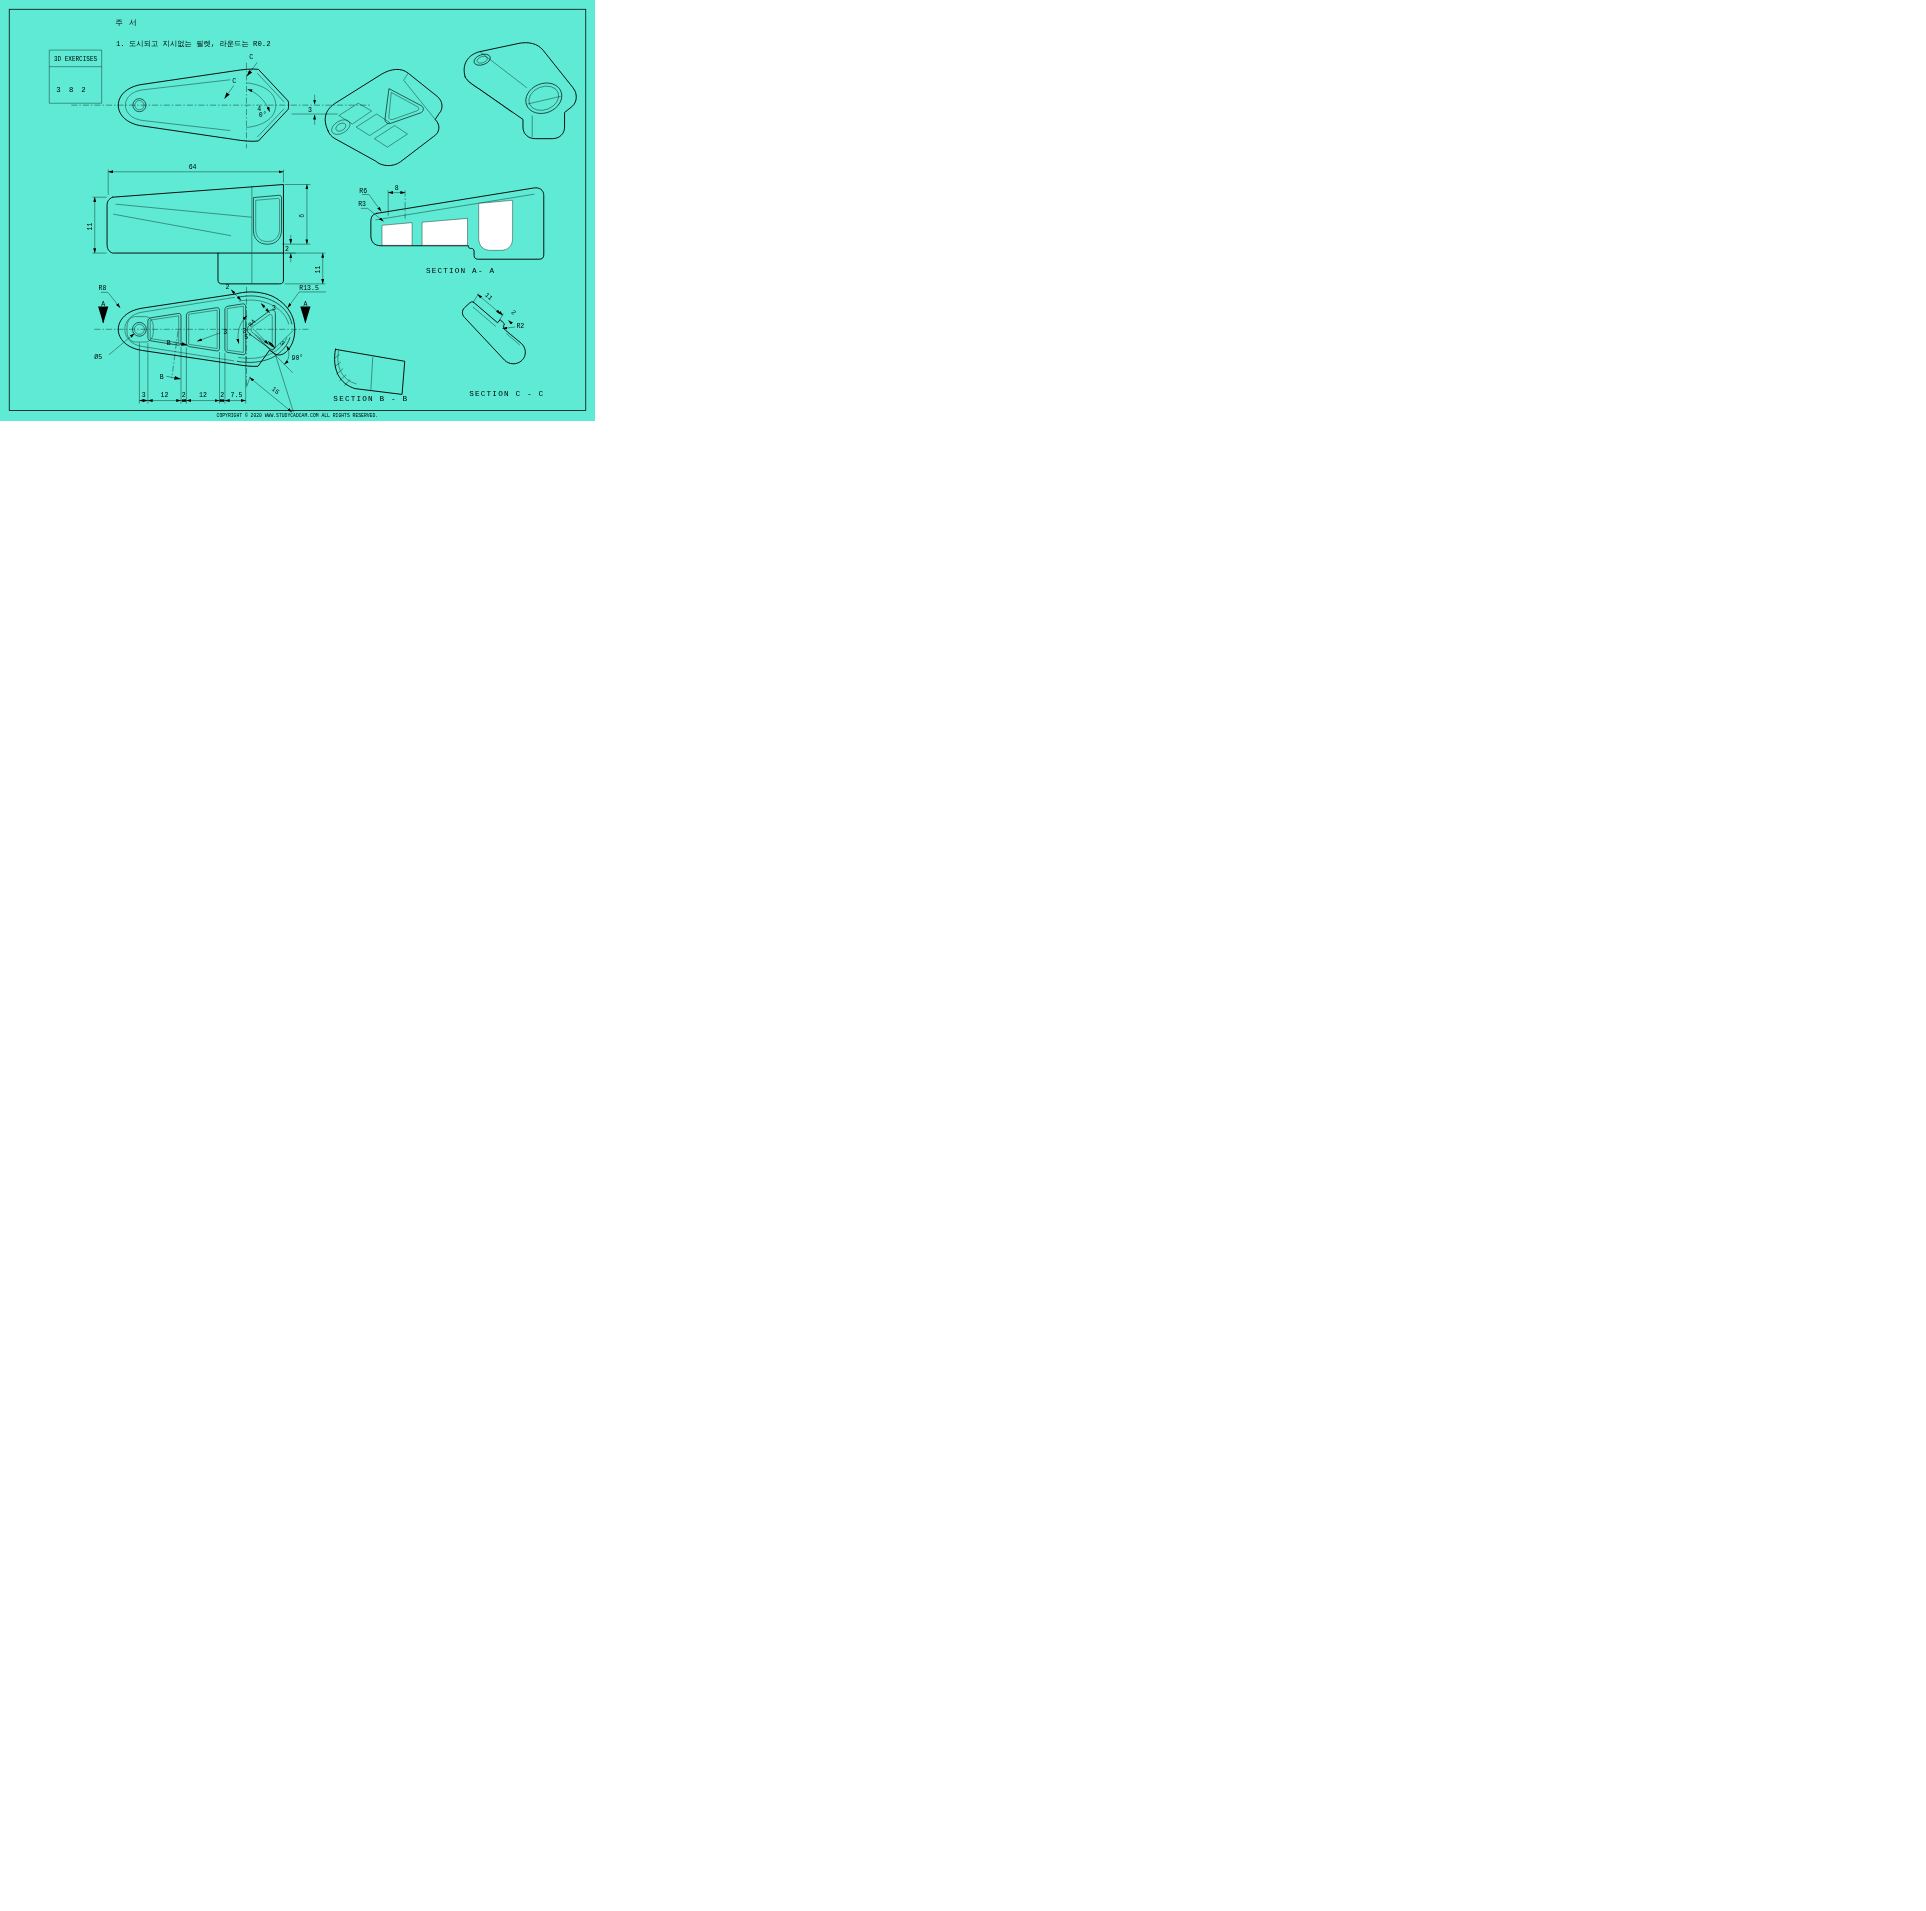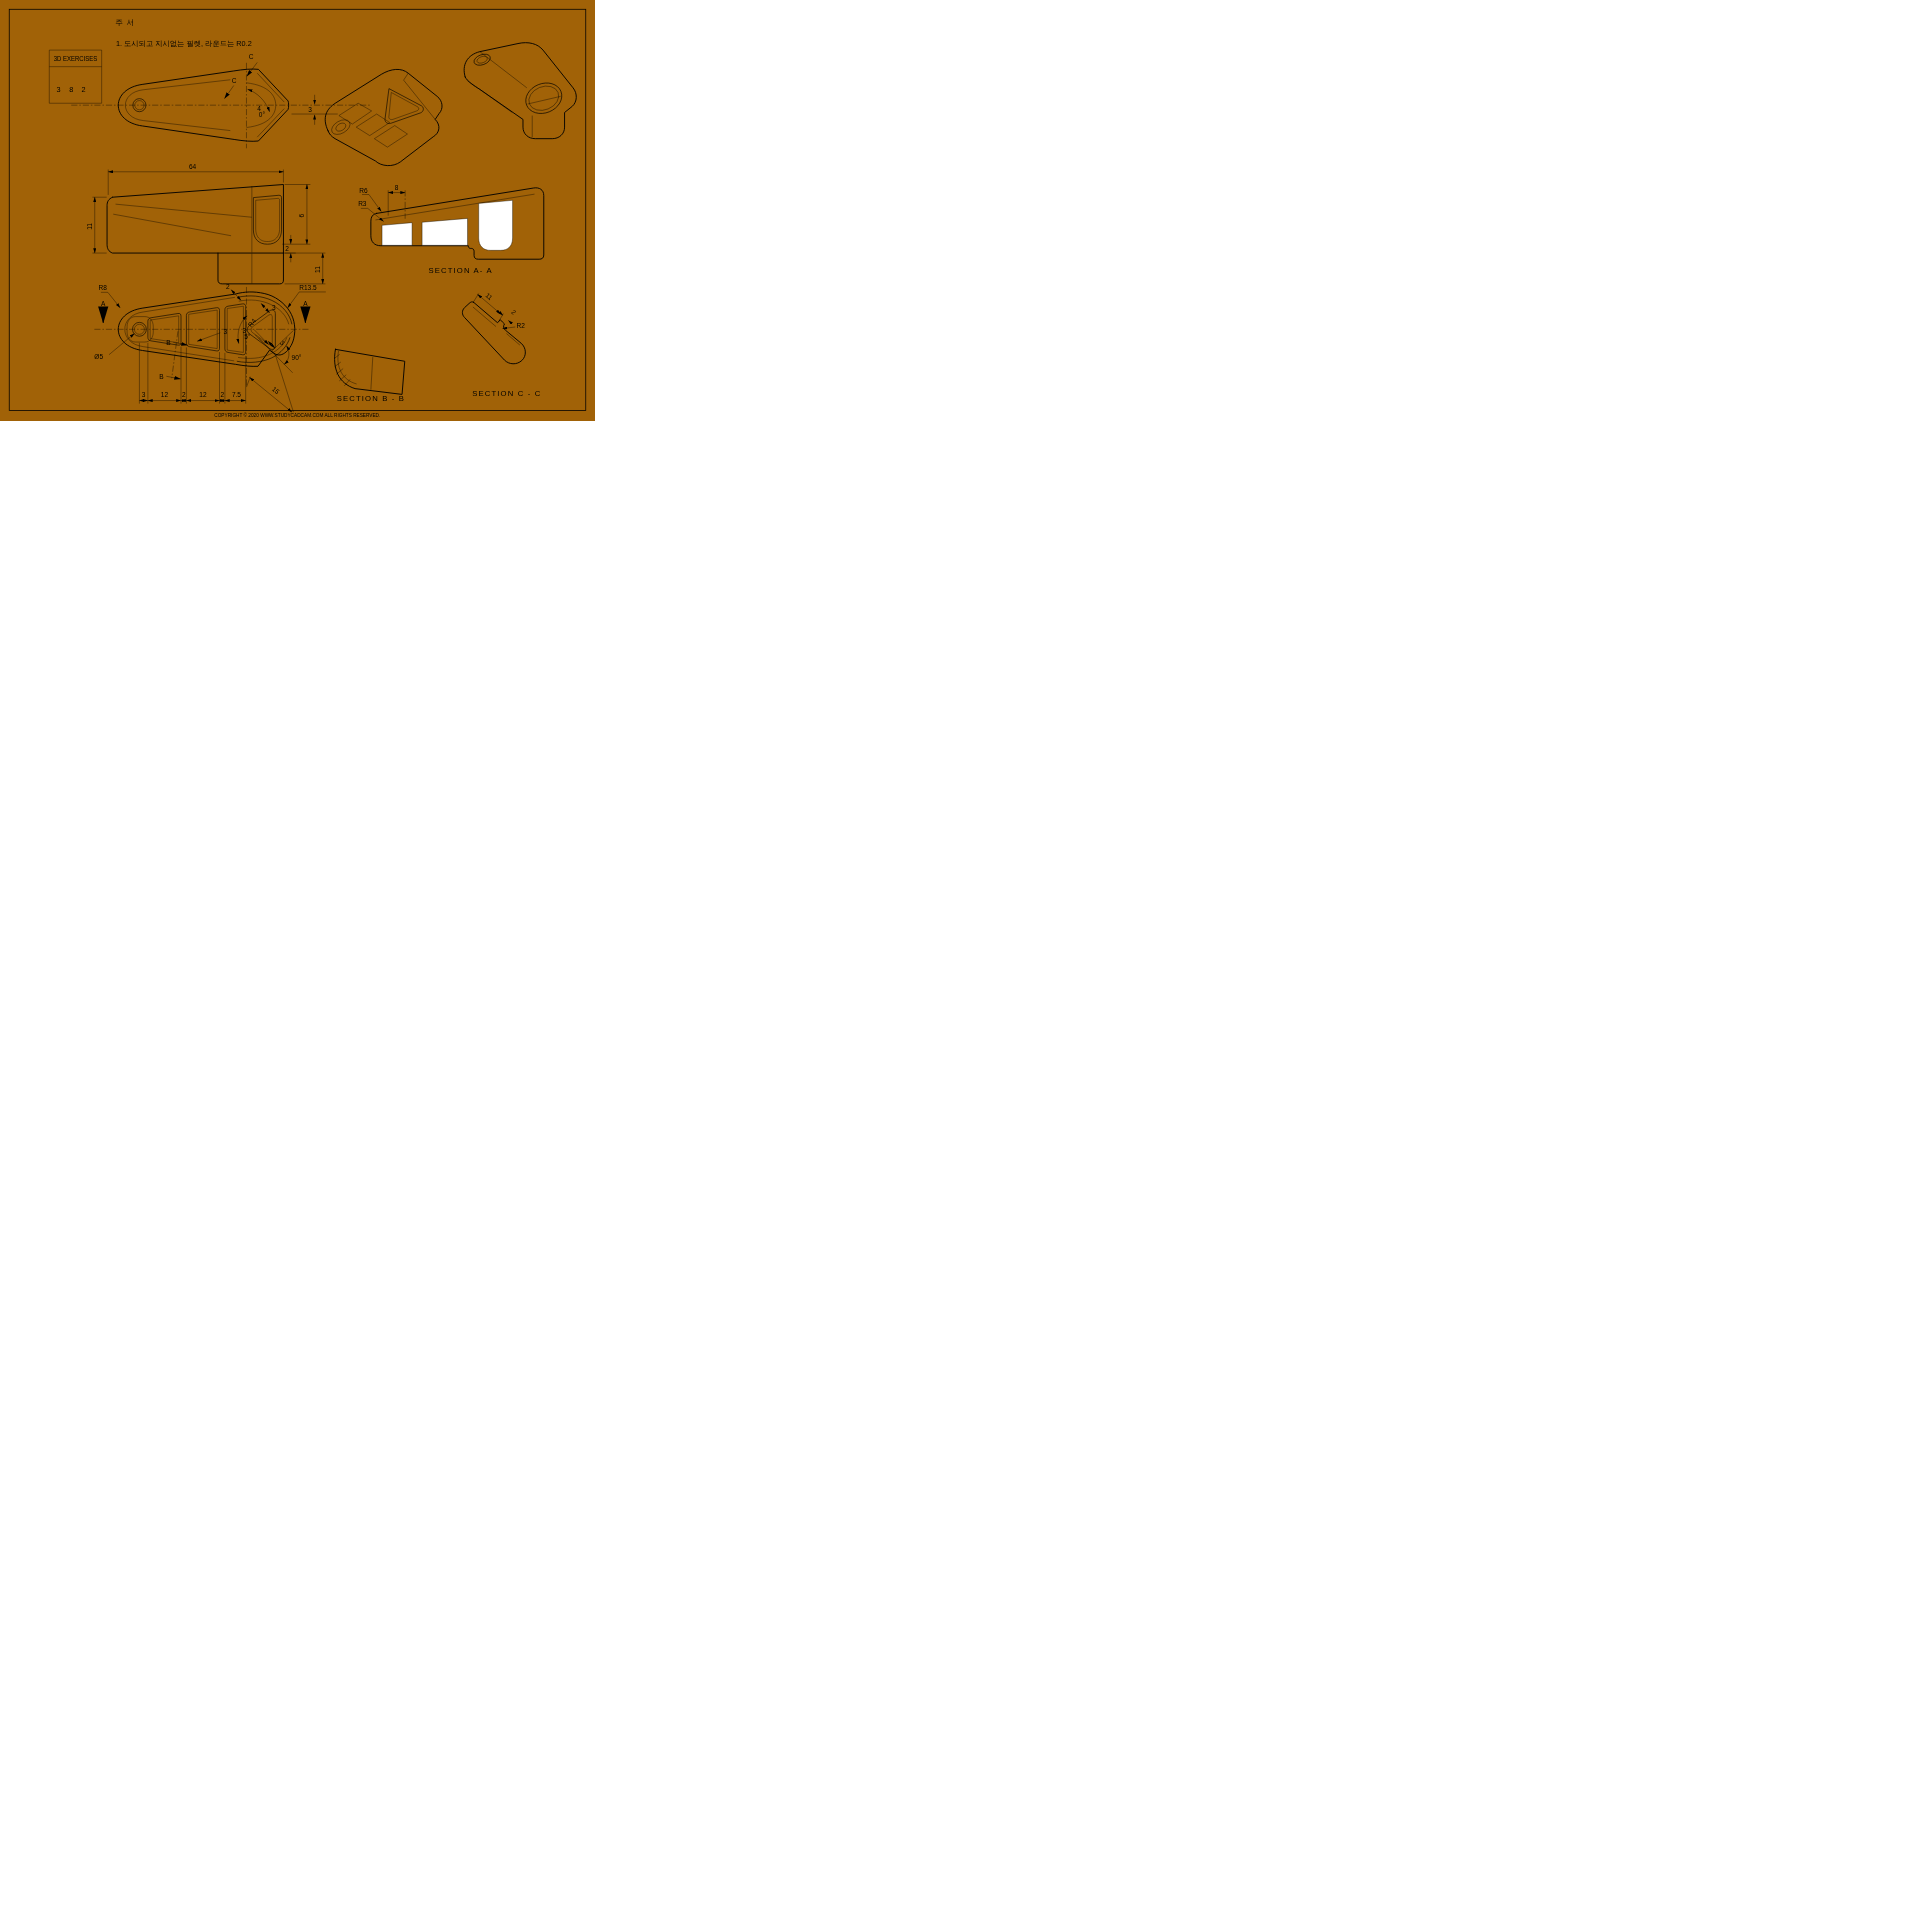--- a/index.html
+++ b/index.html
@@ -1,17 +1,17 @@
 <!DOCTYPE html>
 <html style="font-size:6.2px"><head>
 <meta charset="utf-8">
 <style>
   html,body{margin:0;padding:0;background:#ffffff;}
-  .sheet{position:relative;width:595px;height:421px;background:#a16207;
-         font-family:Liberation Sans, sans-serif;}
+  .sheet{position:relative;width:595px;height:421px;background:#5eead4;
+         font-family:Liberation Mono, monospace;}
   svg{position:absolute;left:0;top:0;}
   
   .ol{fill:none;stroke:#000;stroke-width:2.4;stroke-linejoin:round;stroke-linecap:round}
   .ml{fill:none;stroke:#000;stroke-width:1.6;stroke-linejoin:round}
   .tl{fill:none;stroke:#000;stroke-width:1;stroke-linejoin:round}
   .cl{fill:none;stroke:#000;stroke-width:1;stroke-dasharray:16 5 4 5}
   .dl{fill:none;stroke:#000;stroke-width:1}
   .sec{fill:none;stroke:#000;stroke-width:2.6}
   .whitefill{fill:#fff;stroke:#000;stroke-width:1}
   text{fill:#000}

